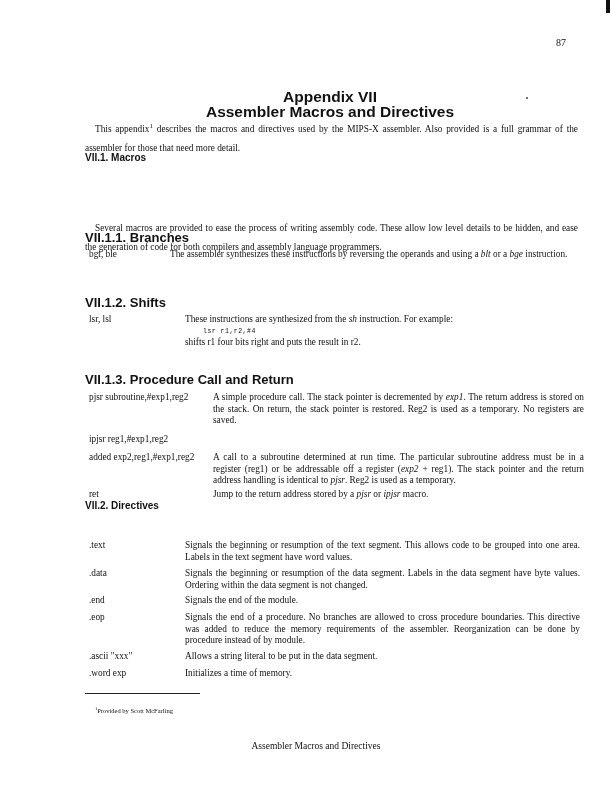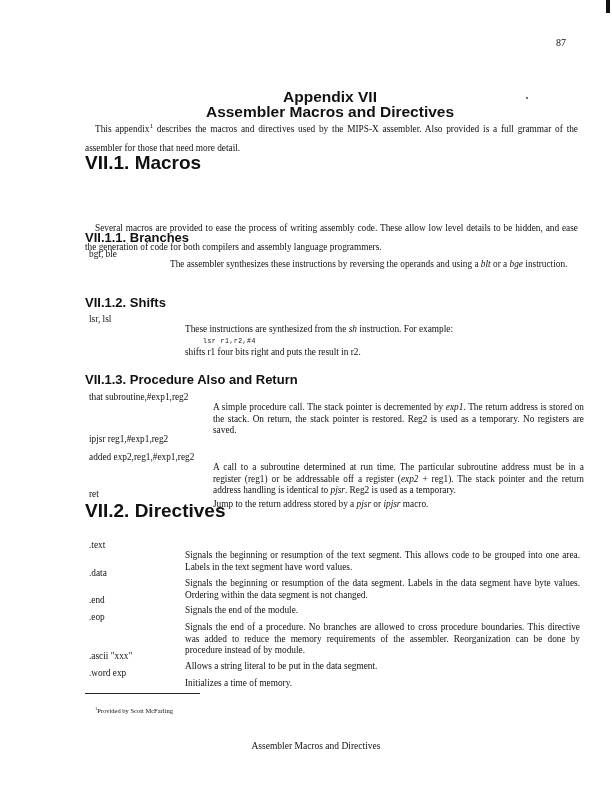--- a/index.html
+++ b/index.html
@@ -9,25 +9,25 @@
   .speck { position: absolute; left: 526px; top: 97px; width: 2px; height: 2px; background: #444; border-radius: 1px; }
   .page-number { position: absolute; right: 46px; top: 37px; font-size: 10px; }
   .title { position: absolute; left: 0; width: 612px; text-align: center;
            font-family: "Liberation Sans", sans-serif; font-weight: bold; color: #111; }
   .title1 { top: 88px; font-size: 15.5px; left: 24px; }
   .title2 { top: 103px; font-size: 15.5px; left: 24px; }
   .para { position: absolute; left: 85px; width: 493px; font-size: 9.3px; line-height: 19px; text-align: justify; font-family: Liberation Serif, serif; }
   .para .indent { display: inline-block; width: 10px; }
   .intro { top: 120px; }
   .macros-para { top: 173px; margin-top: 46px; }
-  .h2 { position: absolute; left: 85px; font-family: "Liberation Sans", sans-serif; font-weight: bold; font-size: 19px; }
+  .h2 { position: absolute; left: 85px; font-family: "Liberation Sans", sans-serif; font-weight: bold; font-size: 10px; }
   .h3 { position: absolute; left: 85px; font-family: "Liberation Sans", sans-serif; font-weight: bold; font-size: 13px; }
   .row { position: absolute; left: 85px; width: 495px; font-size: 9.3px; line-height: 11.5px; }
   .row .term { position: absolute; left: 4px; top: 0; white-space: nowrap; }
-  .row .desc { position: absolute; top: 0; right: 0; text-align: justify; margin-top: 10px; }
+  .row .desc { position: absolute; top: 0; right: 0; text-align: justify; }
   .d1 { left: 85px; width: 408px; }
   .d2 { left: 100px; width: 395px; }
   .d3 { left: 128px; width: 371px; }
   .code { font-family: "Liberation Mono", monospace; font-size: 6.5px; padding-left: 18px; display: block; letter-spacing: 0.5px; }
   i { font-style: italic; }
   sup { font-size: 7px; vertical-align: super; line-height: 0; }
   .fn-rule { position: absolute; left: 85px; top: 693px; width: 115px; height: 1px; background: #222; }
   .footnote { position: absolute; left: 95px; top: 707px; font-size: 6.5px; }
   .footnote sup { font-size: 4.5px; }
   .footer { position: absolute; left: 0; width: 612px; top: 741px; text-align: center; font-size: 9.5px; padding-left: 20px; box-sizing: border-box; }
@@ -53,23 +53,23 @@
   <span class="term">bgt, ble</span>
   <span class="desc d1"><span>The assembler synthesizes these instructions by reversing the operands and using a </span><i>blt</i><span> or a </span><i>bge</i><span> instruction.</span></span>
 </div>
 
 <div class="h3" style="top:295px;">VII.1.2. Shifts</div>
 <div class="row" style="top:314px;">
   <span class="term">lsr, lsl</span>
   <span class="desc d2"><span>These instructions are synthesized from the </span><i>sh</i><span> instruction. For example:</span><span class="code">lsr r1,r2,#4</span><span>shifts r1 four bits right and puts the result in r2.</span></span>
 </div>
 
-<div class="h3" style="top:372px;">VII.1.3. Procedure Also and Return</div>
+<div class="h3" style="top:372px;">VII.1.3. Procedure Call and Return</div>
 <div class="row" style="top:392px;">
-  <span class="term">that subroutine,#exp1,reg2</span>
+  <span class="term">pjsr subroutine,#exp1,reg2</span>
   <span class="desc d3"><span>A simple procedure call.  The stack pointer is decremented by </span><i>exp1</i><span>.  The return address is stored on the stack.  On return, the stack pointer is restored.  Reg2 is used as a temporary.  No registers are saved.</span></span>
 </div>
 <div class="row" style="top:434px;">
   <span class="term">ipjsr reg1,#exp1,reg2</span>
 </div>
 <div class="row" style="top:452px;">
   <span class="term">added exp2,reg1,#exp1,reg2</span>
   <span class="desc d3"><span>A call to a subroutine determined at run time.  The particular subroutine address must be in a register (reg1) or be addressable off a register (</span><i>exp2</i><span> + reg1).  The stack pointer and the return address handling is identical to </span><i>pjsr</i><span>.  Reg2 is used as a temporary.</span></span>
 </div>
 <div class="row" style="top:489px;">

